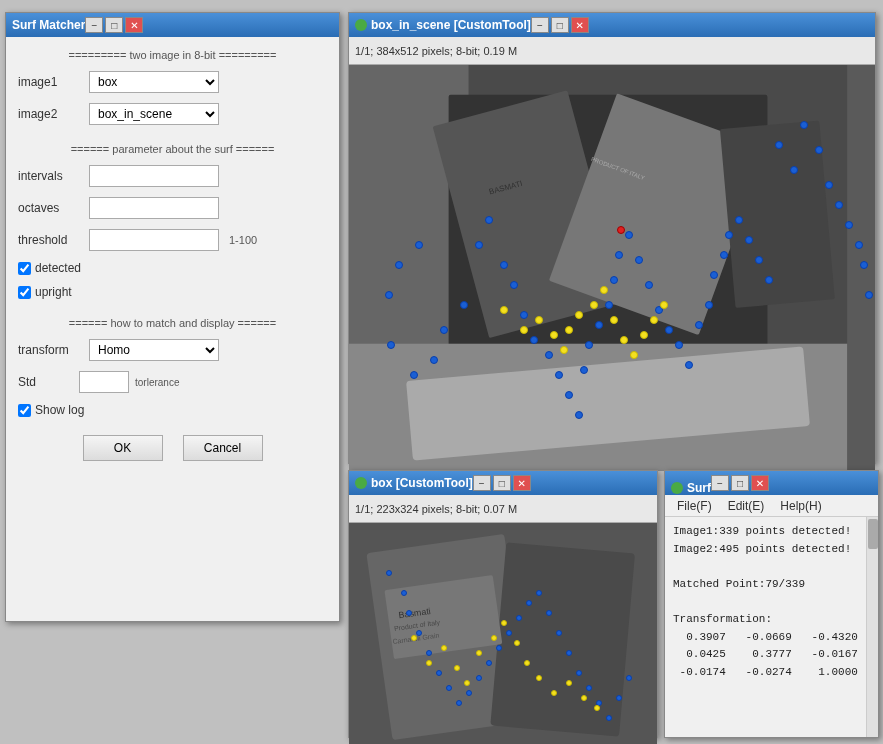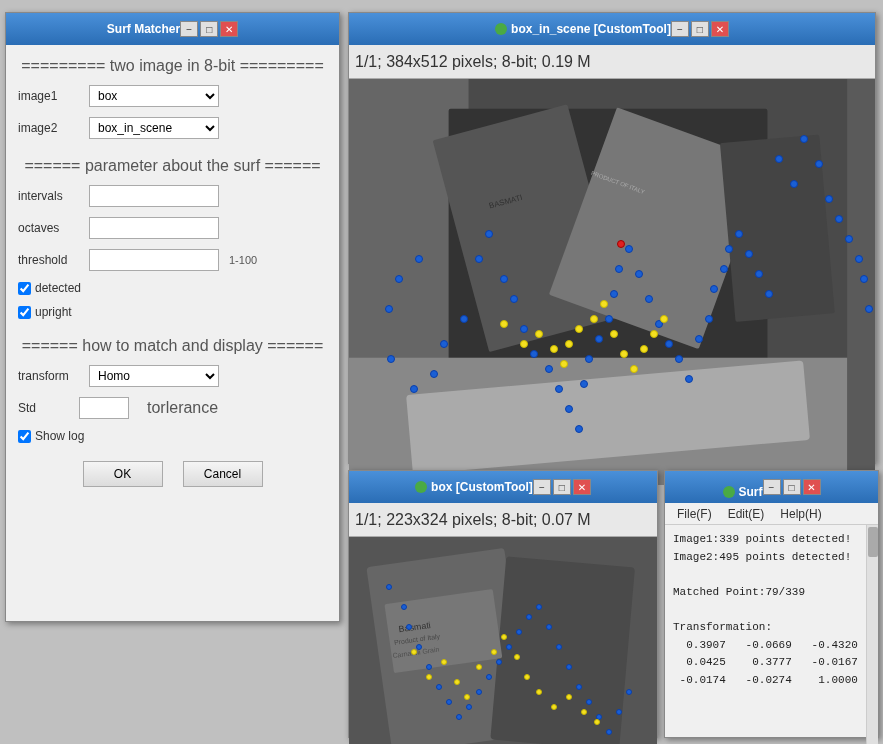--- a/index.html
+++ b/index.html
@@ -16,22 +16,22 @@
       background: #f0f0f0;
       border: 1px solid #888;
       box-shadow: 2px 2px 6px rgba(0,0,0,0.4);
     }
     .window-titlebar {
       background: linear-gradient(to bottom, #4a90d9, #2a6db5);
       color: white;
       padding: 4px 6px;
       display: flex;
       align-items: center;
-      justify-content: center;
-      height: 32px;
+      justify-content: flex-start;
+      height: 24px;
     }
     .window-titlebar .title {
       font-size: 12px;
       font-weight: bold;
     }
     .window-controls {
       display: flex;
       gap: 2px;
     }
     .win-btn {
@@ -56,21 +56,21 @@
     }
     .surf-content {
       padding: 8px 12px;
       display: flex;
       flex-direction: column;
       gap: 6px;
     }
     .divider-label {
       text-align: center;
       color: #555;
-      font-size: 16px;
+      font-size: 11px;
       margin: 4px 0 2px;
     }
     .form-row {
       display: flex;
       align-items: center;
       gap: 6px;
       margin: 2px 0;
     }
     .form-label {
       min-width: 65px;
@@ -111,22 +111,22 @@
     .checkbox-row input { cursor: pointer; }
     .checkbox-row label { font-size: 12px; color: #333; cursor: pointer; }
 
     .torlerance-row {
       display: flex;
       align-items: center;
       gap: 6px;
     }
     .tolerance-label {
       color: #555;
-      font-size: 16px;
-      margin-left: 12px;
+      font-size: 10px;
+      margin-left: 0;
     }
     .color-label {
       color: #555;
       font-size: 12px;
       margin-left: 4px;
     }
 
     .button-row {
       display: flex;
       justify-content: center;
@@ -159,23 +159,23 @@
     #surf-log {
       left: 664px; top: 470px;
       width: 215px;
       height: 268px;
     }
 
     .image-info-bar {
       background: #e8e8e8;
       border-bottom: 1px solid #aaa;
       padding: 2px 6px;
-      font-size: 16px;
+      font-size: 11px;
       color: #333;
-      height: 34px;
+      height: 28px;
       display: flex;
       align-items: center;
     }
 
     .image-canvas {
       background: #444;
       position: relative;
       overflow: hidden;
     }
 

